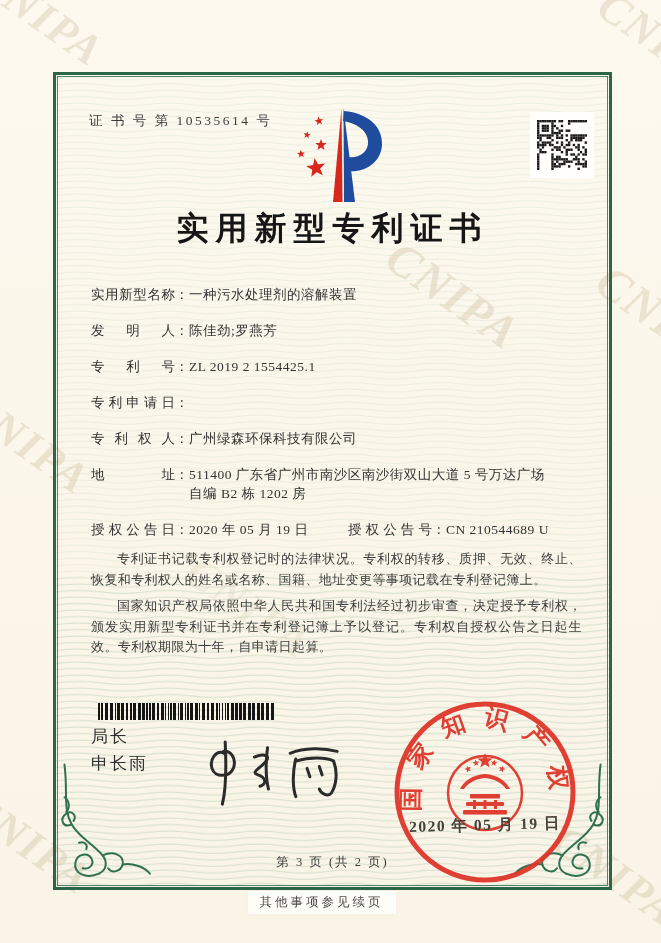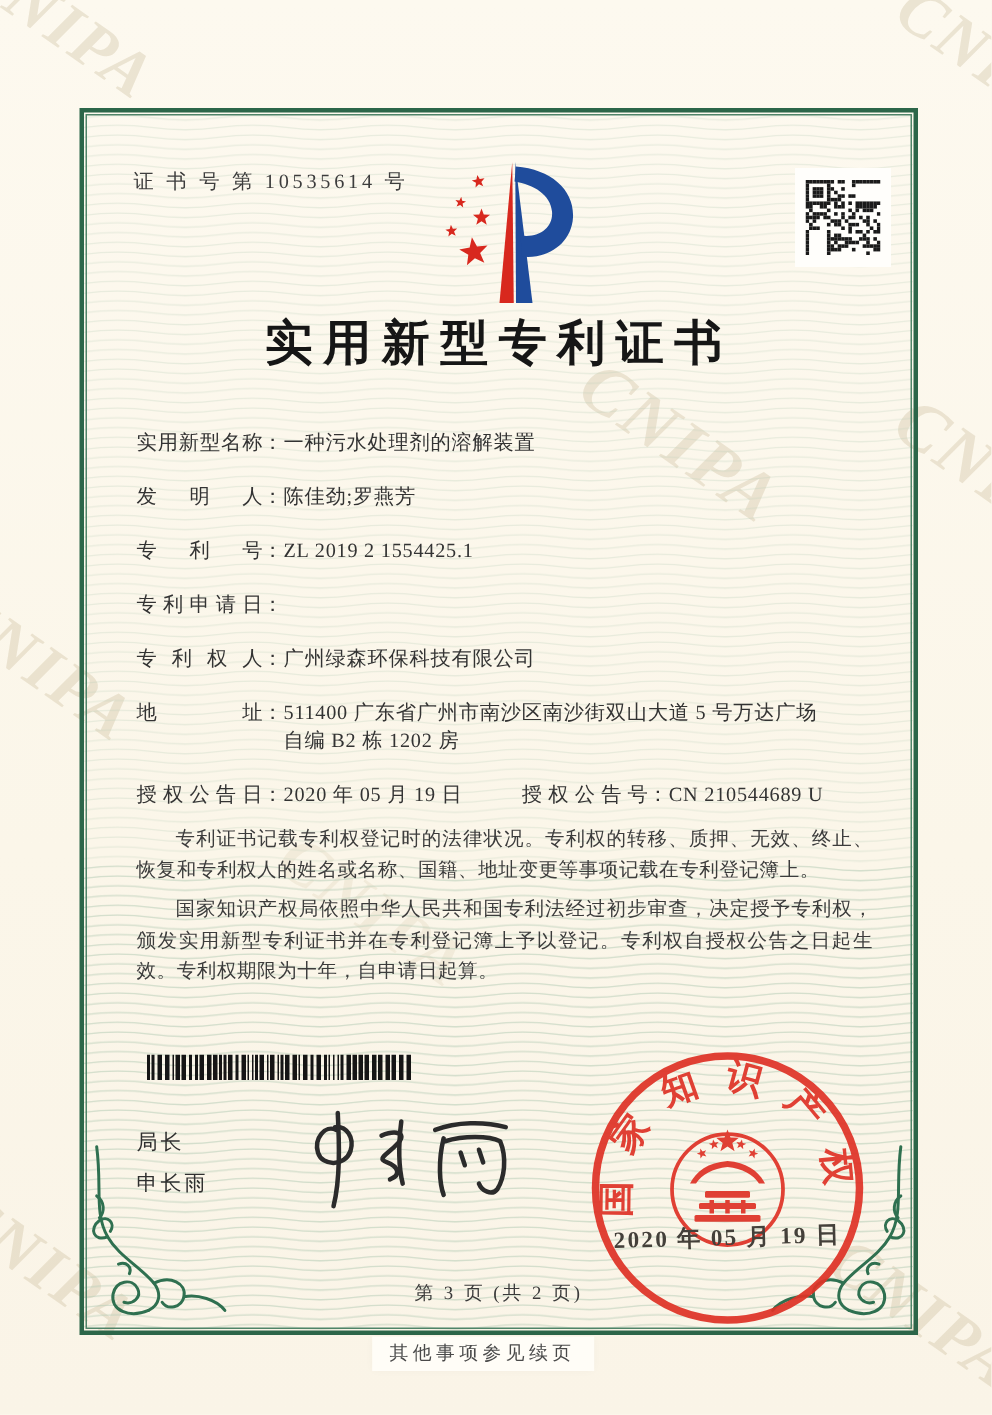--- a/index.html
+++ b/index.html
@@ -49,21 +49,21 @@
   .grant-row{display:flex;margin-top:2px;line-height:19px;}
   .grant-col-l{flex:0 0 52%;display:flex;}
   .grant-col-r{flex:1;display:flex;}
 
   .paras{position:absolute;left:35px;top:474px;right:27px;z-index:3;}
   .paras p{margin:0 0 6px 0;font-size:13px;line-height:20.5px;color:#3c3c3c;
            text-align:justify;text-indent:2em;letter-spacing:.4px;}
 
   .barcode{position:absolute;left:42px;top:628px;z-index:3;}
 
-  .officer{position:absolute;left:35px;top:674px;z-index:3;font-size:14px;color:#2f2f2f;line-height:27px;letter-spacing:2px;}
+  .officer{position:absolute;left:35px;top:648px;z-index:3;font-size:17px;color:#2f2f2f;line-height:27px;letter-spacing:2px;}
   .signature{position:absolute;left:140px;top:660px;z-index:3;}
 
   .seal{position:absolute;left:334px;top:622px;width:190px;height:190px;z-index:6;}
   .seal svg{position:absolute;inset:0;opacity:.93;}
   .seal-date{position:absolute;left:14px;top:118px;width:162px;text-align:center;
              font-size:15.5px;font-weight:600;color:#44403a;letter-spacing:1.5px;
              transform:rotate(-1.5deg);z-index:7;}
 
   .flourish{position:absolute;bottom:3px;z-index:4;pointer-events:none;}
   .flourish.left{left:3px;}

